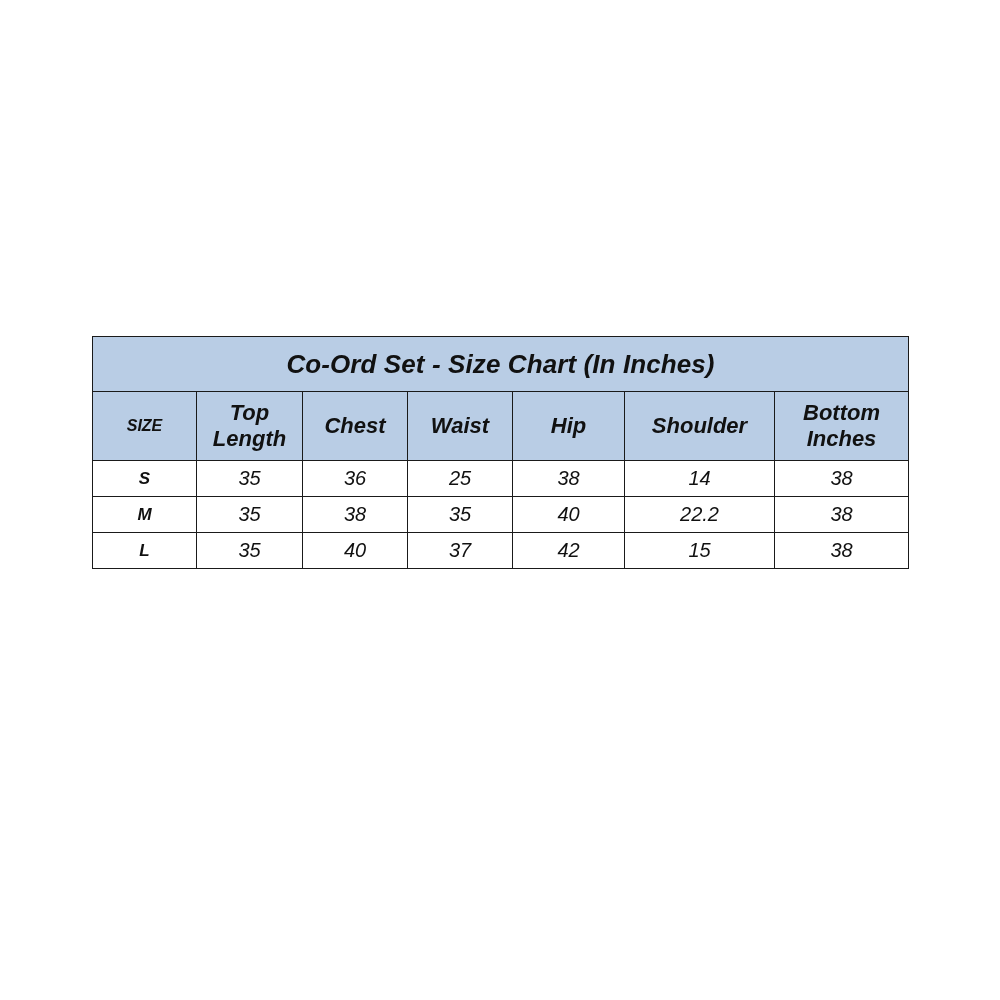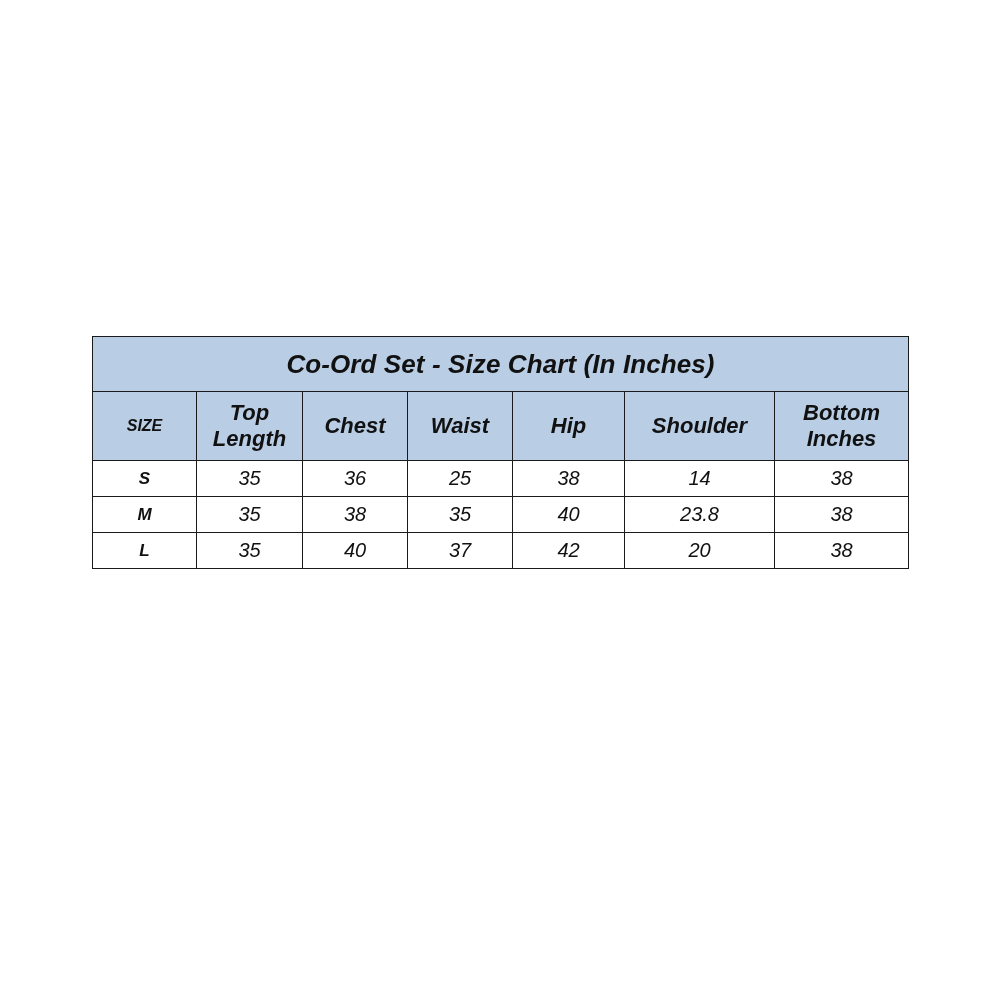--- a/index.html
+++ b/index.html
@@ -109,28 +109,28 @@
           <td>38</td>
           <td>14</td>
           <td>38</td>
         </tr>
         <tr class="data-row">
           <td class="size-label">M</td>
           <td>35</td>
           <td>38</td>
           <td>35</td>
           <td>40</td>
-          <td>23.8</td>
+          <td>22.2</td>
           <td>38</td>
         </tr>
         <tr class="data-row">
           <td class="size-label">L</td>
           <td>35</td>
           <td>40</td>
           <td>37</td>
           <td>42</td>
-          <td>20</td>
+          <td>15</td>
           <td>38</td>
         </tr>
       </tbody>
     </table>
   </div>
 </div>
 
 </body></html>

